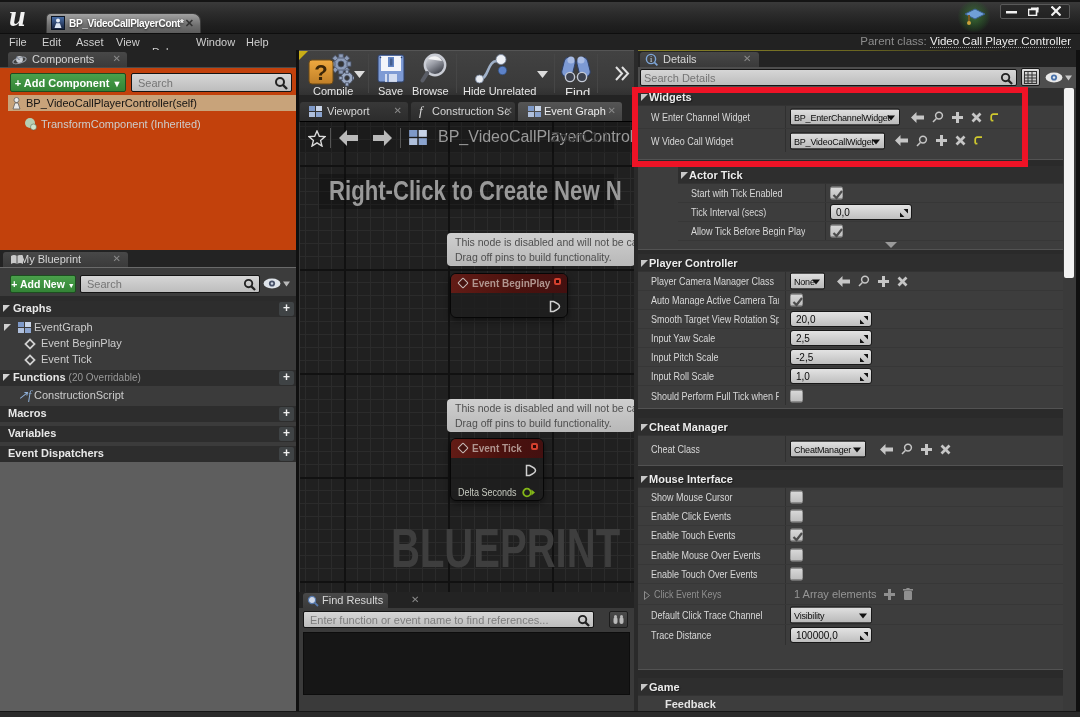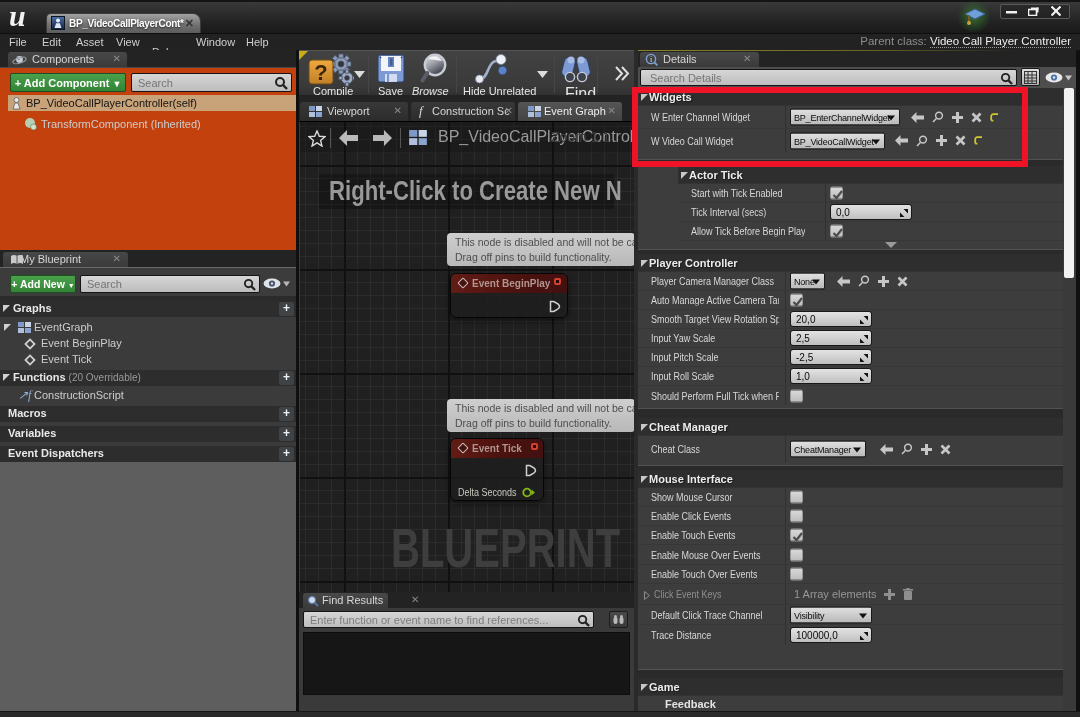--- a/index.html
+++ b/index.html
@@ -319,21 +319,21 @@
       <path d="M8 6 A 8.5 8.5 0 0 1 22 8 Z" fill="#fdfdfd" opacity="0.85"></path>
       <defs>
           <linearGradient id="glass" x1="0" y1="0" x2="0.6" y2="1">
             <stop offset="0" stop-color="#e8eaee"></stop>
             <stop offset="0.5" stop-color="#9a9da6"></stop>
             <stop offset="1" stop-color="#3c3f48"></stop>
           </linearGradient>
         </defs>
       <line x1="7.2" y1="20" x2="2.5" y2="27.5" stroke="#5a5d66" stroke-width="4" stroke-linecap="round"></line>
     </svg>
-    <div style="position:absolute; left:113px; top:34px; font-size:11px; color:#e6e6e6;font-style:italic;">Browse</div>
+    <div style="position:absolute; left:113px; top:34px; font-size:11px; color:#e6e6e6;">Browse</div>
     <div style="position:absolute; left:157px; top:3px; width:1px; height:39px; background:#232323; border-right:1px solid #464646;"></div>
 
     <svg style="position:absolute; left:176px; top:2px;" width="35" height="32" viewBox="0 0 35 32">
       <path d="M5 26 C 14 26 12 8 22 8" fill="none" stroke="#9fb0c8" stroke-width="2.6"></path>
       <circle cx="4.5" cy="26" r="4" fill="#e8ecf2" stroke="#7787a0" stroke-width="0.8"></circle>
       <circle cx="26" cy="6.5" r="5" fill="#eef1f6" stroke="#7787a0" stroke-width="0.8"></circle>
       <circle cx="27.5" cy="17.5" r="4.2" fill="#5d82c8" stroke="#32507e" stroke-width="0.8"></circle>
     </svg>
     <div style="position:absolute; left:164px; top:34px; font-size:11px; color:#e6e6e6;">Hide Unrelated</div>
     <svg style="position:absolute; left:238px; top:20px;" width="11" height="8">
@@ -344,21 +344,21 @@
     <svg style="position:absolute; left:262px; top:2px;" width="30" height="31" viewBox="0 0 30 31">
       <g>
         <rect x="2" y="4" width="11" height="20" rx="5" fill="#7d9ad4" stroke="#2d3f66" transform="rotate(14 7 14)"></rect>
         <rect x="17" y="4" width="11" height="20" rx="5" fill="#7d9ad4" stroke="#2d3f66" transform="rotate(-14 23 14)"></rect>
         <circle cx="9" cy="24" r="4.6" fill="#3c414e" stroke="#c6cbd6" stroke-width="1.4"></circle>
         <circle cx="21" cy="24" r="4.6" fill="#3c414e" stroke="#c6cbd6" stroke-width="1.4"></circle>
         <circle cx="10" cy="7" r="3.6" fill="#a9bce4"></circle>
         <circle cx="20" cy="7" r="3.6" fill="#a9bce4"></circle>
       </g>
     </svg>
-    <div style="position:absolute; left:266px; top:34px; font-size:16px; color:#e6e6e6;">Find</div>
+    <div style="position:absolute; left:266px; top:34px; font-size:13px; color:#e6e6e6;">Find</div>
     <div style="position:absolute; left:298px; top:3px; width:1px; height:39px; background:#232323; border-right:1px solid #464646;"></div>
 
     <svg style="position:absolute; left:315px; top:15px;" width="16" height="15" viewBox="0 0 16 15">
       <path d="M2 1 L8 7.5 L2 14" fill="none" stroke="#e0e0e0" stroke-width="2"></path>
       <path d="M8 1 L14 7.5 L8 14" fill="none" stroke="#e0e0e0" stroke-width="2"></path>
     </svg>
   </div>
 
   <div class="abs tabbar" style="left:299px; top:95px; width:335px; height:26px;">
     <div class="paneltab" style="left:1px; top:7px; width:108px; height:19px; background:linear-gradient(#383838,#2c2c2c);">
@@ -484,21 +484,21 @@
   <div class="abs paneltab" style="left:640px; top:52px; width:119px; height:15px;">
     <span style="position:absolute; left:23px; top:1px;">Details</span>
     <span class="x" style="position:absolute; left:103px; top:1px;">✕</span>
     <svg style="position:absolute; left:5px; top:1px;" width="13" height="13" viewBox="0 0 13 13">
       <circle cx="6" cy="6" r="4.6" fill="none" stroke="#7ea6d8" stroke-width="1.4"></circle>
       <text x="6" y="9" font-size="8" fill="#cfe0f0" text-anchor="middle" font-family="Liberation Serif">i</text>
       <line x1="9.4" y1="9.4" x2="12.4" y2="12.4" stroke="#7ea6d8" stroke-width="1.6"></line>
     </svg>
   </div>
   <div class="abs" id="details-search" style="left:638px; top:67px; width:438px; height:21px; background:#4e4e4e;">
-    <div class="searchbox" style="left:2px; top:2px; width:377px; height:17px; line-height:16px; padding-left:9px;">Search Details
+    <div class="searchbox" style="left:2px; top:2px; width:377px; height:17px; line-height:16px; padding-left:3px;">Search Details
       <svg style="position:absolute; right:3px; top:2px;" width="13" height="13" viewBox="0 0 14 14">
           <circle cx="6" cy="6" r="4" fill="none" stroke="#222" stroke-width="2"></circle>
           <line x1="9" y1="9" x2="13" y2="13" stroke="#222" stroke-width="2.4"></line>
         </svg>
     </div>
     <div style="position:absolute; left:383px; top:1px; width:19px; height:18px; background:linear-gradient(#e0e0e0,#b5b5b5); border:1px solid #181818; border-radius:2px;">
       <svg style="position:absolute; left:2px; top:2px;" width="13" height="13" viewBox="0 0 13 13">
         <rect x="0.5" y="0.5" width="12" height="12" fill="none" stroke="#333" stroke-width="1"></rect>
         <line x1="0" y1="4" x2="13" y2="4" stroke="#333" stroke-width="1"></line>
         <line x1="0" y1="7" x2="13" y2="7" stroke="#333" stroke-width="1"></line>

